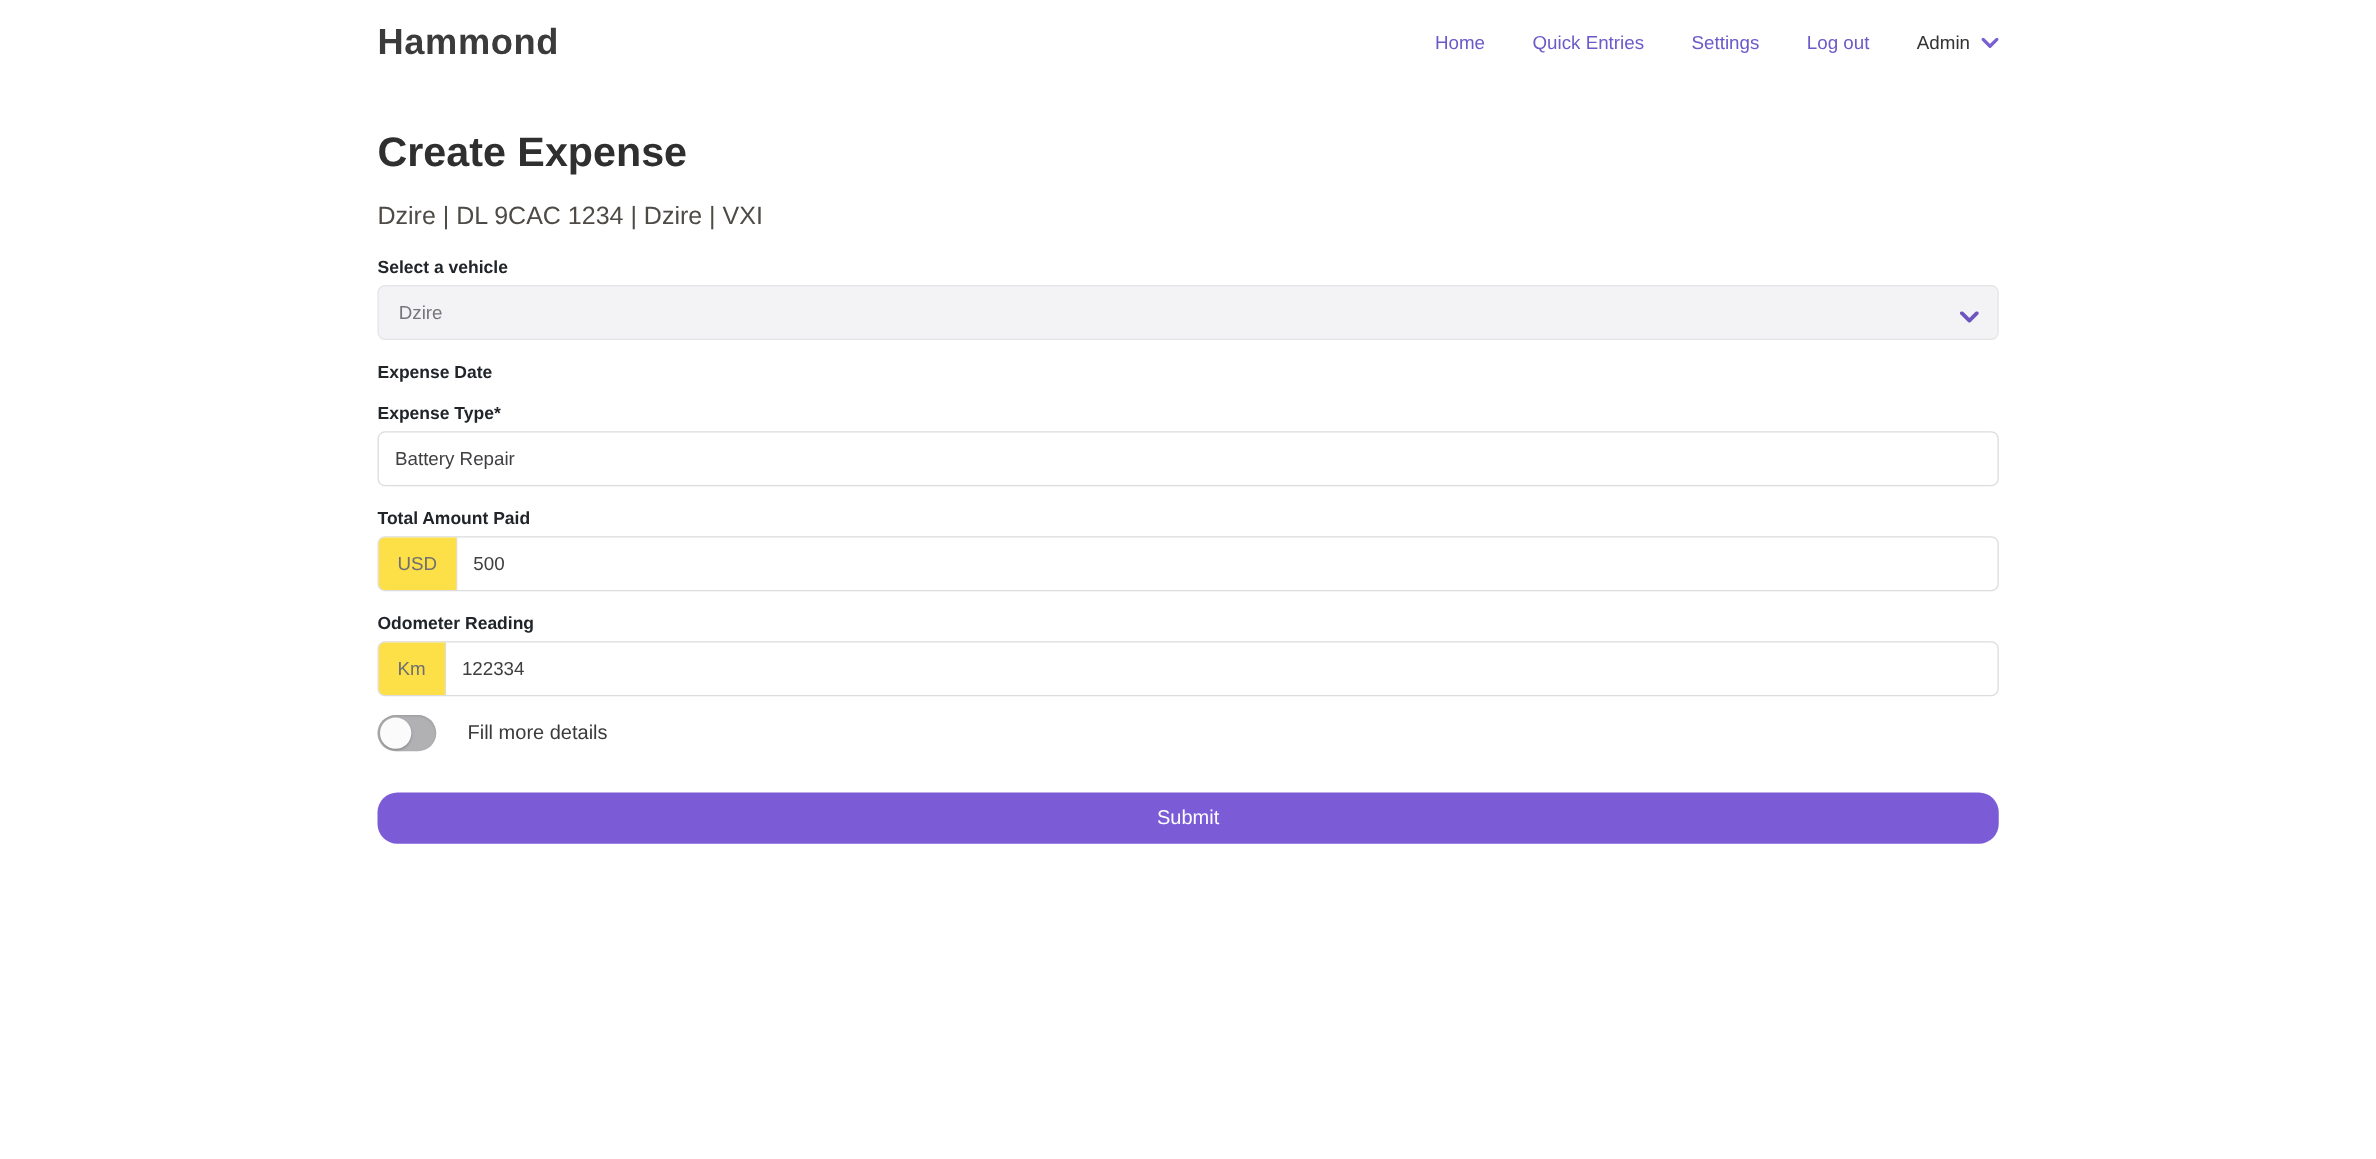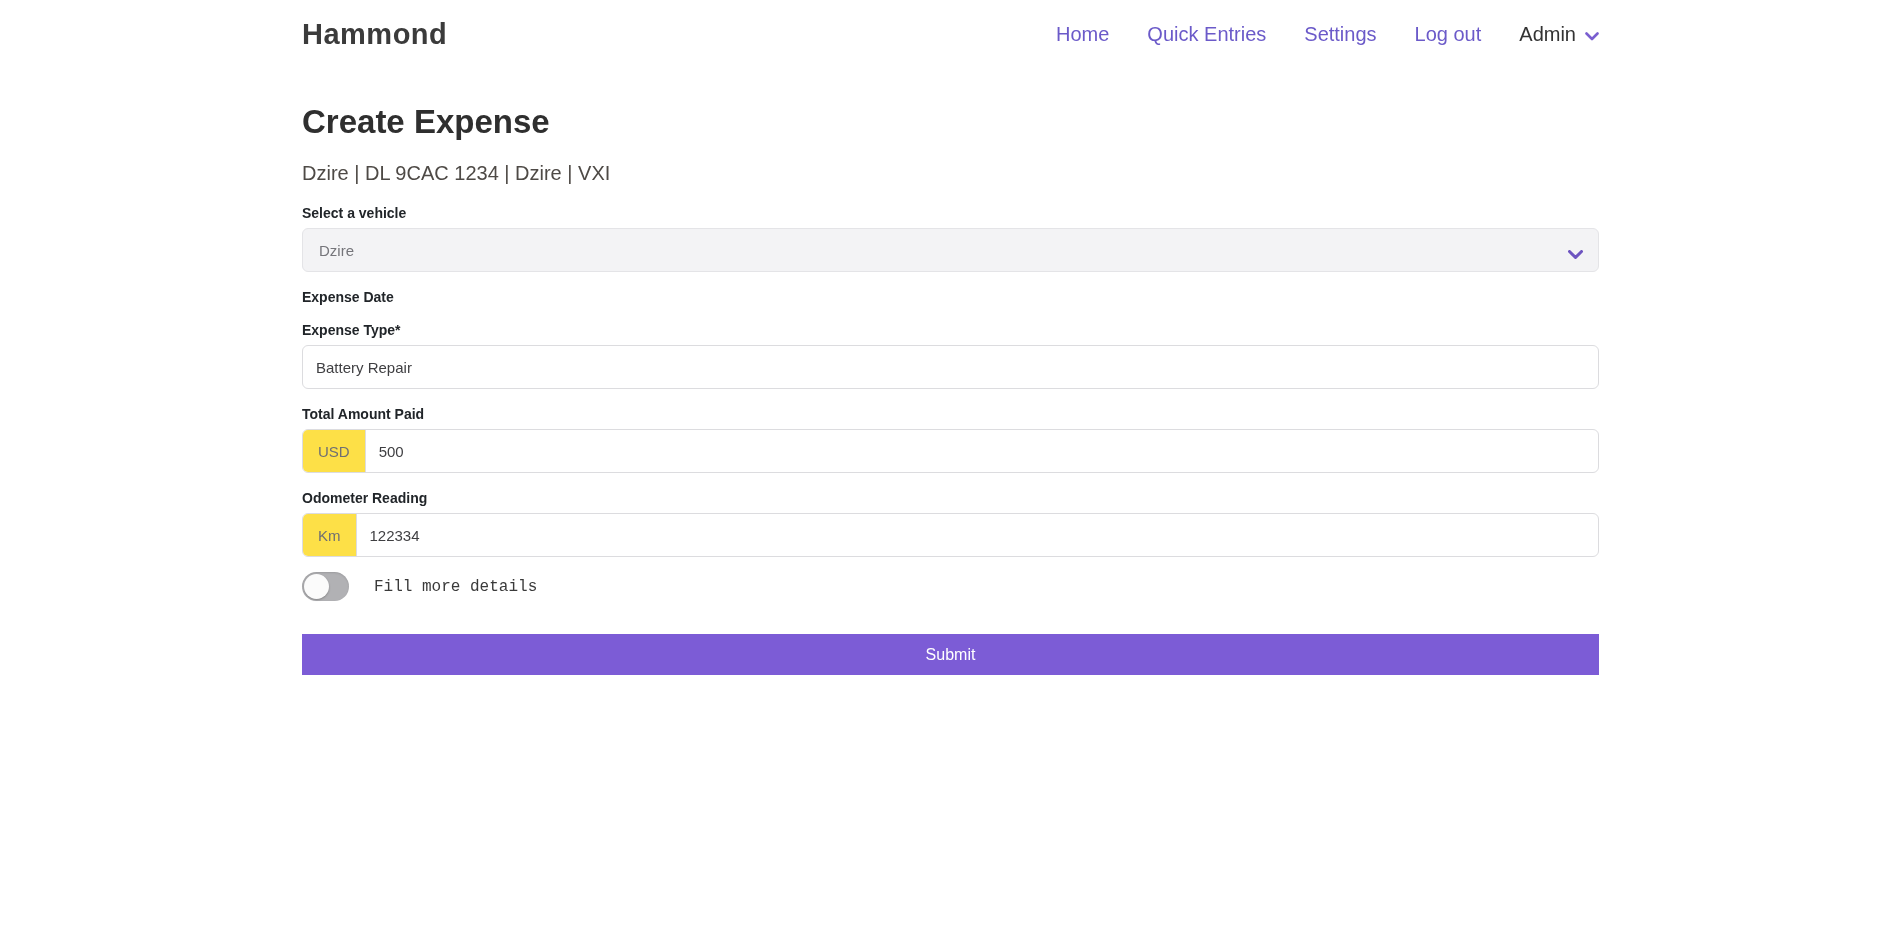--- a/index.html
+++ b/index.html
@@ -15,21 +15,21 @@
 
   
   .header {
     padding-top: 18px;
     display: flex; align-items: center; justify-content: space-between;
   }
   .logo {
     font-size: 29px; font-weight: 800; letter-spacing: .5px;
     color: #3b3b3b; cursor: pointer;
   }
-  .nav { display: flex; align-items: center; gap: 38px; font-size: 20px; }
+  .nav { display: flex; align-items: center; gap: 38px; font-size: 15px; }
   .nav-link { color: #6b5ac9; cursor: pointer; text-decoration: none; }
   .user-menu {
     display: flex; gap: 9px;
     color: #333; cursor: pointer;
   }
   .chev { width: 14px; height: 9px; display: inline-block; }
 
   
   .page-title {
     margin: 52px 0 0 0;
@@ -77,28 +77,28 @@
   .toggle {
     width: 47px; height: 29px; border-radius: 15px;
     background: #b1b1b4; position: relative; cursor: pointer;
     box-shadow: inset 0 1px 2px rgba(0,0,0,.12);
   }
   .toggle .knob {
     position: absolute; top: 2px; left: 2px;
     width: 25px; height: 25px; border-radius: 50%;
     background: #fbfbfb; box-shadow: 0 1px 2px rgba(0,0,0,.25);
   }
-  .toggle-label { font-size: 16px; color: #3a3a3a; font-family: Liberation Mono, monospace; }
+  .toggle-label { font-size: 16px; color: #3a3a3a; }
 
   
   .submit-btn {
     margin-top: 33px;
     width: 100%; height: 41px;
     background: #7c5cd6; color: #ffffff;
-    border: none; border-radius: 0;
+    border: none; border-radius: 16px;
     font-size: 16px; font-family: "Liberation Sans", sans-serif;
     cursor: pointer;
   }
 </style>
 </head>
 <body>
 
 <div class="container header">
   <div class="logo">Hammond</div>
 

